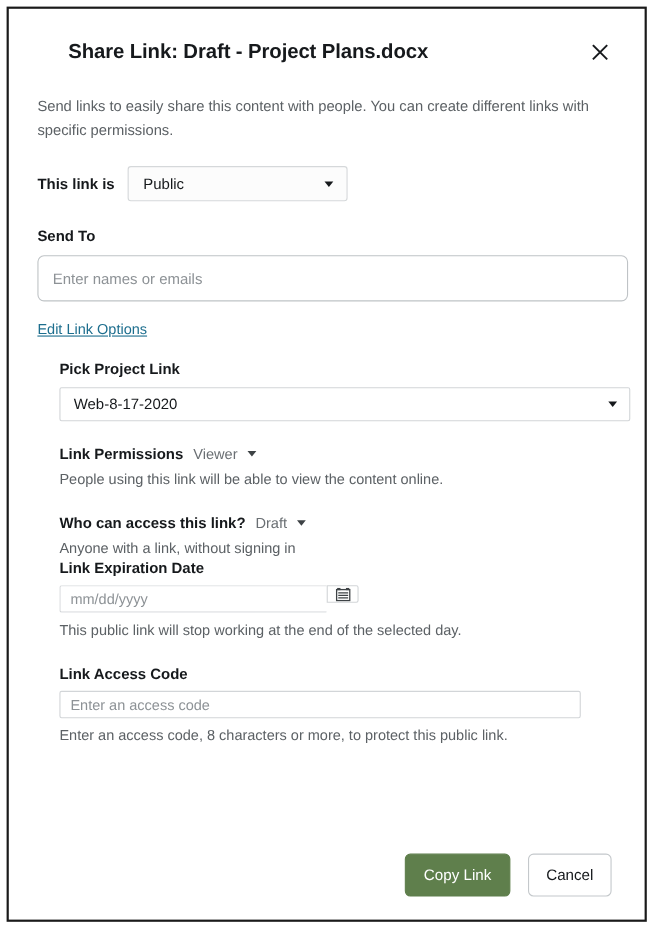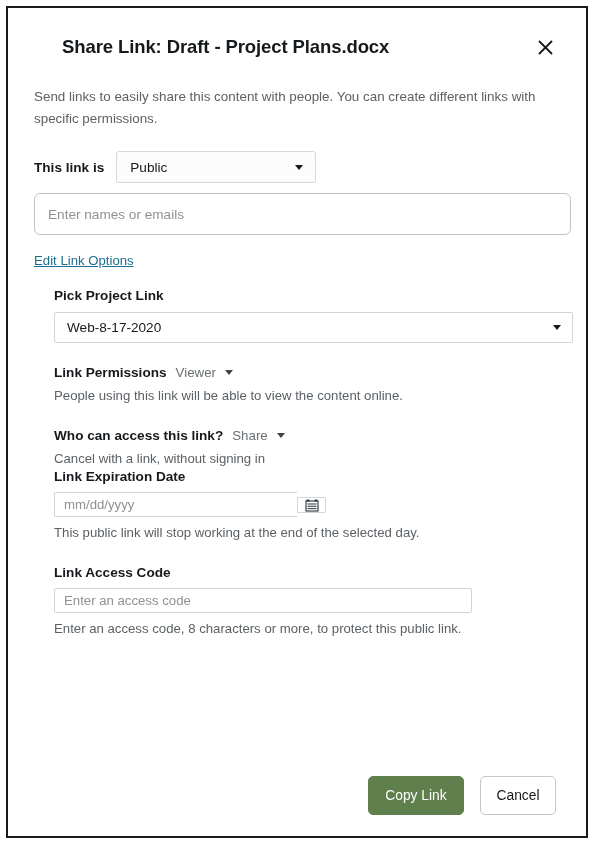--- a/index.html
+++ b/index.html
@@ -191,21 +191,21 @@
   .help-text {
     margin-top: 6px;
     font-size: 13.2px;
     color: #5c6165;
     line-height: 1.5;
   }
 
   .date-title { }
   .date-row {
     display: flex;
-    align-items: center;
+    align-items: flex-start;
     margin-top: 8px;
   }
   .date-input {
     width: 243px;
     height: 25px;
     box-sizing: border-box;
     border: 1px solid #d2d5d8;
     border-right: none;
     border-radius: 2px 0 0 2px;
     background: #ffffff;
@@ -225,21 +225,21 @@
     display: flex;
     align-items: center;
     justify-content: center;
     cursor: pointer;
   }
   .cal-btn svg { display: block; }
 
   .code-title { margin-top: 22px; }
   .code-input {
     margin-top: 8px;
-    width: 418px;
+    width: 474px;
     height: 25px;
     box-sizing: border-box;
     border: 1px solid #d2d5d8;
     border-radius: 2px;
     background: #ffffff;
     font-family: "Liberation Sans", sans-serif;
     font-size: 13.2px;
     color: #16191c;
     padding: 0 9px;
     outline: none;
@@ -299,20 +299,21 @@
     <div class="intro-text">Send links to easily share this content with people. You can create different links with specific permissions.</div>
 
     <div class="link-state-row">
       <span class="label-bold">This link is</span>
       <div class="select-public">
         <span>Public</span>
         <span class="caret"></span>
       </div>
     </div>
 
+    <div class="section-label send-to-label">Send To</div>
     <input class="sendto-input" type="text" placeholder="Enter names or emails" style="">
 
     <a class="edit-link">Edit Link Options</a>
 
     <div class="options">
 
       <div class="opt-title">Pick Project Link</div>
       <div class="select-existing">
         <span>Web-8-17-2020</span>
         <span class="caret"></span>
@@ -322,26 +323,26 @@
         <span class="opt-title">Link Permissions</span>
         <span class="inline-value">Viewer</span>
         <span class="caret-wrap">
           <span class="caret-sm"></span>
         </span>
       </div>
       <div class="help-text">People using this link will be able to view the content online.</div>
 
       <div class="inline-row">
         <span class="opt-title">Who can access this link?</span>
-        <span class="inline-value">Share</span>
+        <span class="inline-value">Draft</span>
         <span class="caret-wrap">
           <span class="caret-sm"></span>
         </span>
       </div>
-      <div class="help-text">Cancel with a link, without signing in</div>
+      <div class="help-text">Anyone with a link, without signing in</div>
 
       <div class="opt-title date-title">Link Expiration Date</div>
       <div class="date-row">
         <input class="date-input" type="text" placeholder="mm/dd/yyyy" style="">
         <div class="cal-btn">
           <svg width="14" height="14" viewBox="0 0 14 14" aria-hidden="true">
             <rect x="1.5" y="1.5" width="3" height="2" fill="#3d4245"></rect>
             <rect x="9.5" y="1.5" width="3" height="2" fill="#3d4245"></rect>
             <rect x="1" y="3" width="12" height="10" fill="none" stroke="#3d4245" stroke-width="1.2"></rect>
             <line x1="2.5" y1="6" x2="11.5" y2="6" stroke="#3d4245" stroke-width="1.1"></line>

